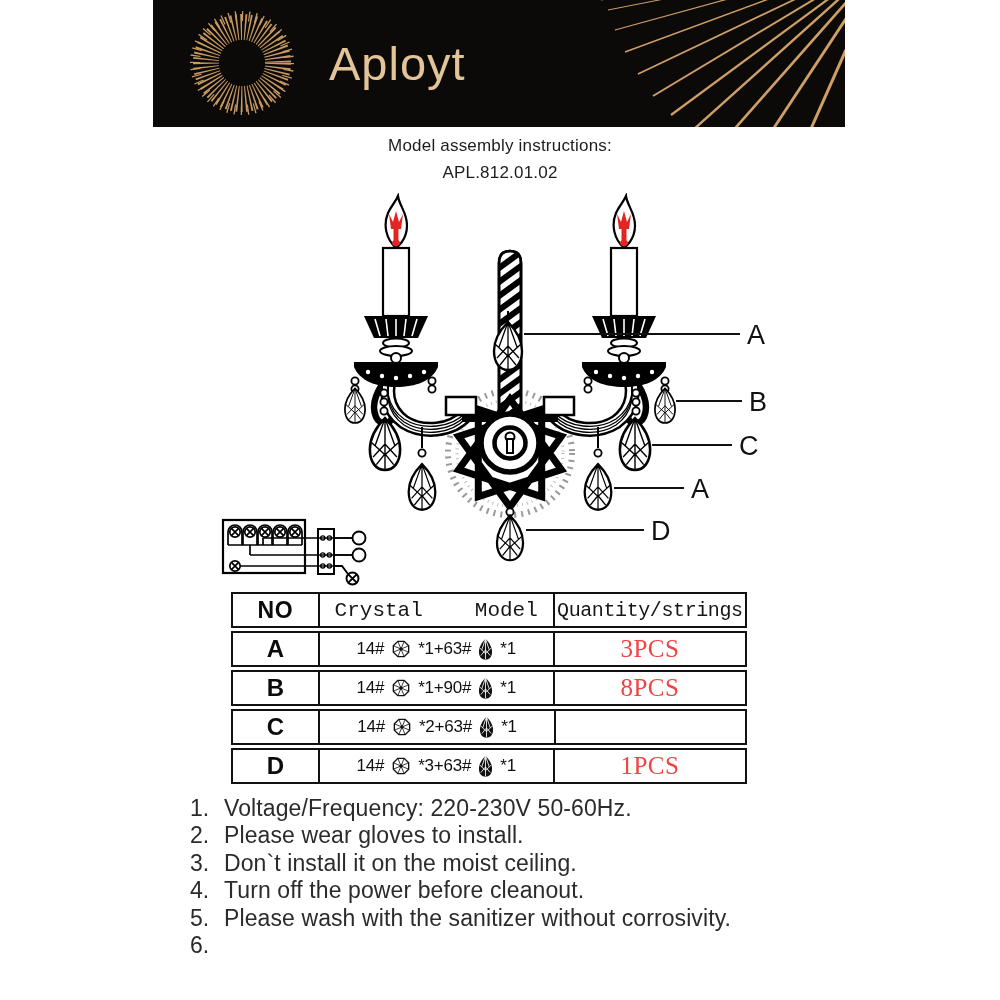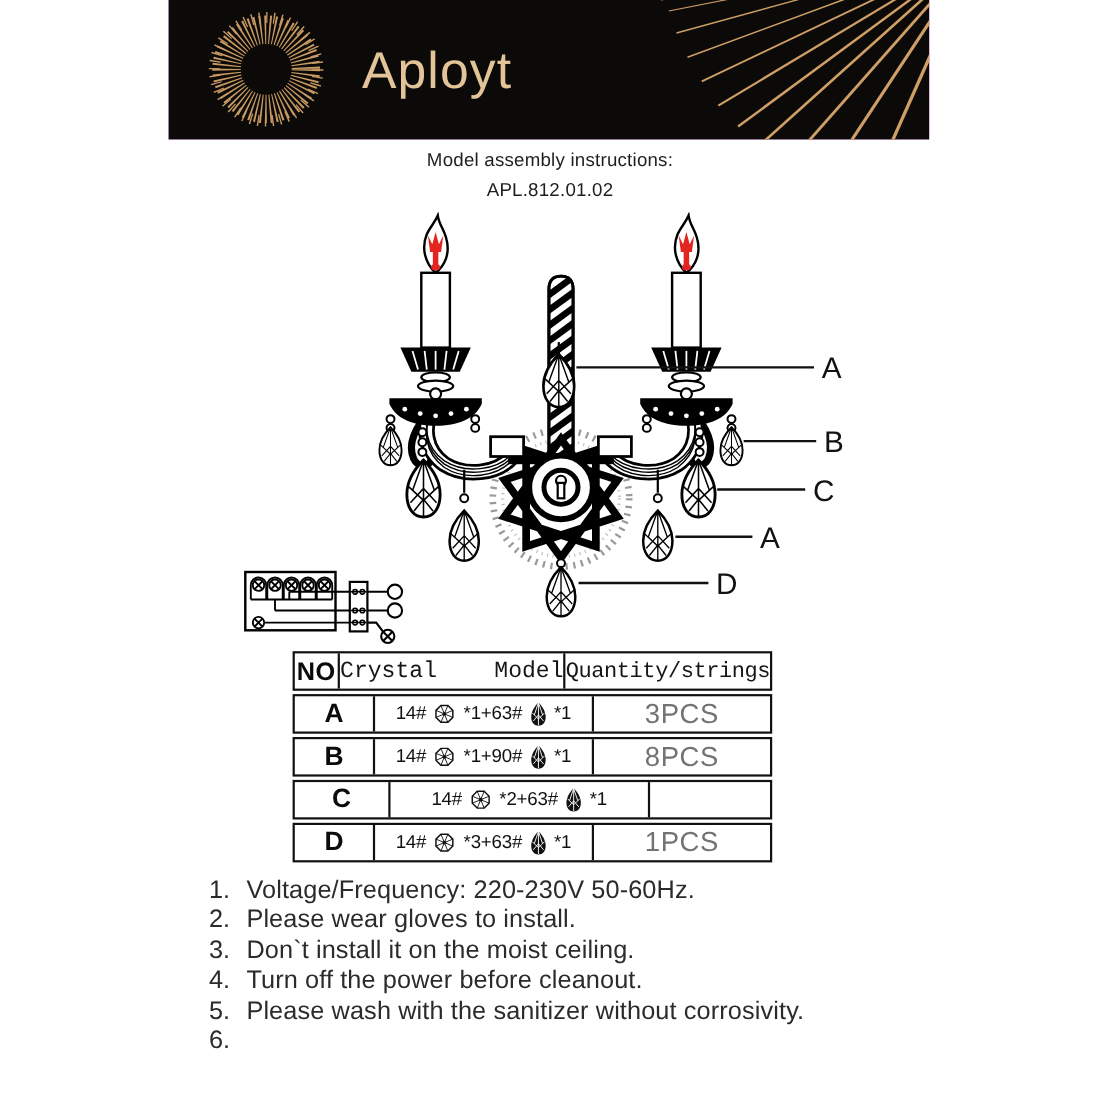--- a/index.html
+++ b/index.html
@@ -5,32 +5,32 @@
   html,body{margin:0;padding:0;background:#e9e9e9;}
   .page{position:relative;width:1000px;height:1000px;background:#ffffff;overflow:hidden;
         font-family:"Liberation Sans",sans-serif;color:#222;margin:0 auto;}
   .banner{position:absolute;left:153px;top:0;width:692px;height:127px;background:#f0abfc;overflow:hidden;}
   .banner svg{display:block;}
   .title-block{position:absolute;left:0;top:133px;width:1000px;text-align:center;
                font-size:17px;font-weight:500;color:#1d1d1d;line-height:26.5px;letter-spacing:.2px;}
   .lamp-wrap{position:absolute;left:280px;top:193px;width:500px;height:370px;}
   .wiring-wrap{position:absolute;left:205px;top:498px;width:175px;height:100px;}
   
-  .parts-table{position:absolute;left:231px;top:592px;width:436px;margin-left:35px;}
+  .parts-table{position:absolute;left:231px;top:592px;width:516px;}
   .trow{display:flex;box-sizing:border-box;height:36px;border:2px solid #111;margin-bottom:3px;background:#fff;}
   .cell{box-sizing:border-box;display:flex;align-items:center;justify-content:center;}
   .c-no{width:87px;border-right:2px solid #111;}
   .c-spec{width:236px;border-right:2px solid #111;gap:7px;}
   .c-qty{width:191px;}
   .hdr-no{font-size:23px;font-weight:700;letter-spacing:.5px;color:#0b0b0b;}
   .hdr-mono{font-family:"Liberation Mono",monospace;font-size:21px;color:#161616;}
   .hdr-qty{font-family:"Liberation Mono",monospace;font-size:20px;color:#161616;letter-spacing:-0.4px;}
   .row-letter{font-size:24px;font-weight:700;color:#0b0b0b;}
   .spec-txt{font-size:17px;font-weight:500;color:#101010;letter-spacing:-0.2px;}
-  .qty-txt{font-family:Liberation Sans, sans-serif;font-size:25px;color:#737373;letter-spacing:.5px;}
+  .qty-txt{font-family:Liberation Serif, serif;font-size:25px;color:#ef4444;letter-spacing:.5px;}
   .c-spec svg{flex:none;}
   
   .instructions{position:absolute;left:190px;top:795px;width:720px;}
   .ins-item{display:flex;font-size:23px;line-height:27.4px;color:#2b2b2b;font-weight:400;}
   .ins-num{width:34px;flex:none;}
   .ins-txt{letter-spacing:.1px;}
 </style>
 </head>
 <body>
 

